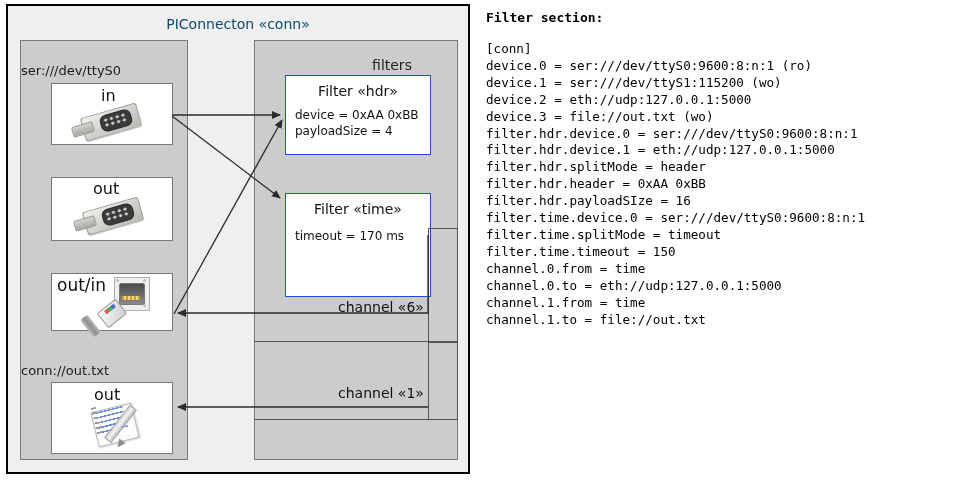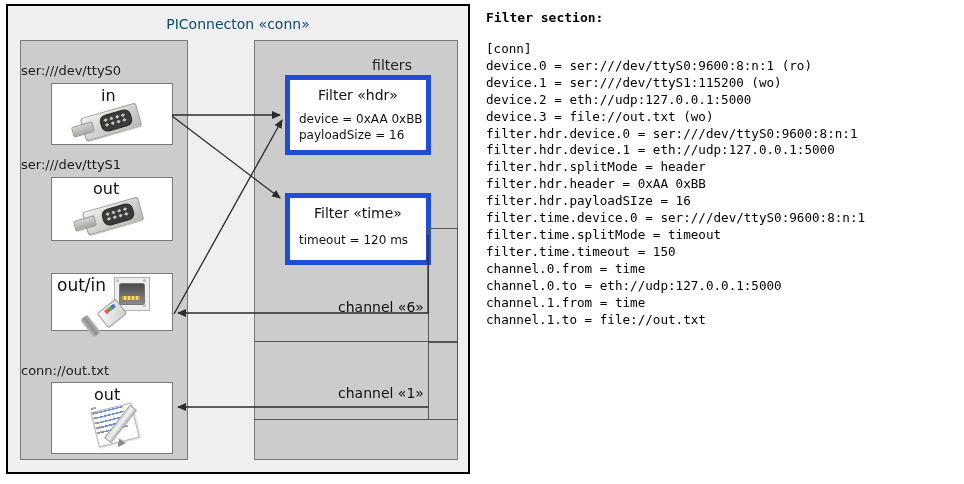--- a/index.html
+++ b/index.html
@@ -22,21 +22,21 @@
   .devices-panel{left:12px;top:34px;width:168px;height:420px;}
   .filters-panel{left:246px;top:34px;width:204px;height:420px;}
 
   .dev-label{position:absolute;width:100%;text-align:left;font-size:13px;color:#1b1b1b;
              left:0;}
   .dev-box{position:absolute;left:30px;width:122px;background:#ffffff;
            border:1px solid #7a7a7a;box-sizing:border-box;}
   .dev-io{position:absolute;font-size:16px;color:#111;}
 
   .filter-box{position:absolute;left:30px;width:146px;background:#ffffff;
-              border:5px solid #1d4ed8;box-sizing:border-box;}
+              border:1px solid #1d4ed8;box-sizing:border-box;}
   .filter-title{position:absolute;left:0;top:7px;width:100%;text-align:center;
                 font-size:14px;color:#111;}
   .filter-props{position:absolute;left:9px;font-size:12px;color:#111;line-height:16px;}
 
   .chan-box{position:absolute;border:1px solid #555;box-sizing:border-box;
             background:transparent;}
   .chan-label{position:absolute;font-size:14px;color:#111;}
 
   svg.wires{position:absolute;left:0;top:0;width:464px;height:470px;overflow:visible;
             pointer-events:none;}
@@ -116,21 +116,20 @@
         <div class="icon-wrap" style="left:30px;top:26px">
           <div class="db9">
             <div class="shell" style="left:0;top:0"></div>
             <div class="tail"></div>
             <div class="dsub"></div>
             <div class="pins"></div>
           </div>
         </div>
       </div>
 
-      <div class="dev-label" style="top:116px">ser:///dev/ttyS1</div>
       <div class="dev-box" style="top:136px;height:64px">
         <div class="dev-io" style="left:41px;top:1px">out</div>
         <div class="icon-wrap" style="left:32px;top:26px">
           <div class="db9">
             <div class="shell" style="left:0;top:0"></div>
             <div class="tail"></div>
             <div class="dsub"></div>
             <div class="pins"></div>
           </div>
         </div>
@@ -168,26 +167,26 @@
         </div>
       </div>
     </div>
 
     <div class="panel filters-panel">
       <div class="panel-title">filters</div>
 
       <div class="filter-box" style="top:34px;height:80px">
         <div class="filter-title">Filter «hdr»</div>
         <div class="filter-props" style="top:31px">device = 0xAA 0xBB</div>
-        <div class="filter-props" style="top:47px">payloadSize = 16</div>
-      </div>
-
-      <div class="filter-box" style="top:152px;height:72px">
+        <div class="filter-props" style="top:47px">payloadSize = 4</div>
+      </div>
+
+      <div class="filter-box" style="top:152px;height:104px">
         <div class="filter-title">Filter «time»</div>
-        <div class="filter-props" style="top:34px">timeout = 120 ms</div>
+        <div class="filter-props" style="top:34px">timeout = 170 ms</div>
       </div>
 
       <div class="chan-box" style="left:175px;top:188px;width:1px;height:1px;border:0"></div>
     </div>
 
     <div class="chan-box" style="left:420px;top:222px;width:30px;height:114px"></div>
     <div class="chan-box" style="left:420px;top:336px;width:30px;height:78px"></div>
     <div class="chan-box" style="left:246px;top:222px;width:204px;height:114px;border-left:0;border-top:0;border-right:0"></div>
     <div class="chan-box" style="left:246px;top:336px;width:204px;height:78px;border-left:0;border-top:0;border-right:0"></div>
 

